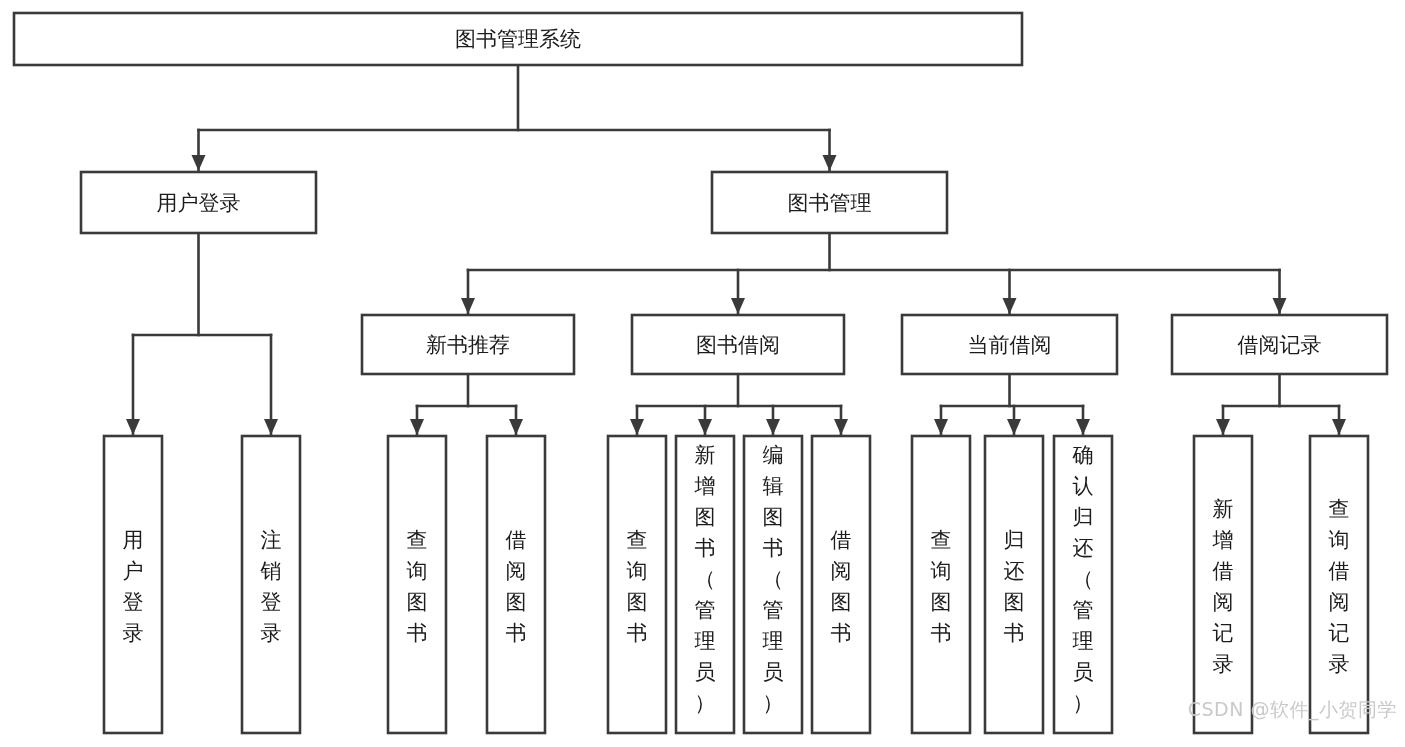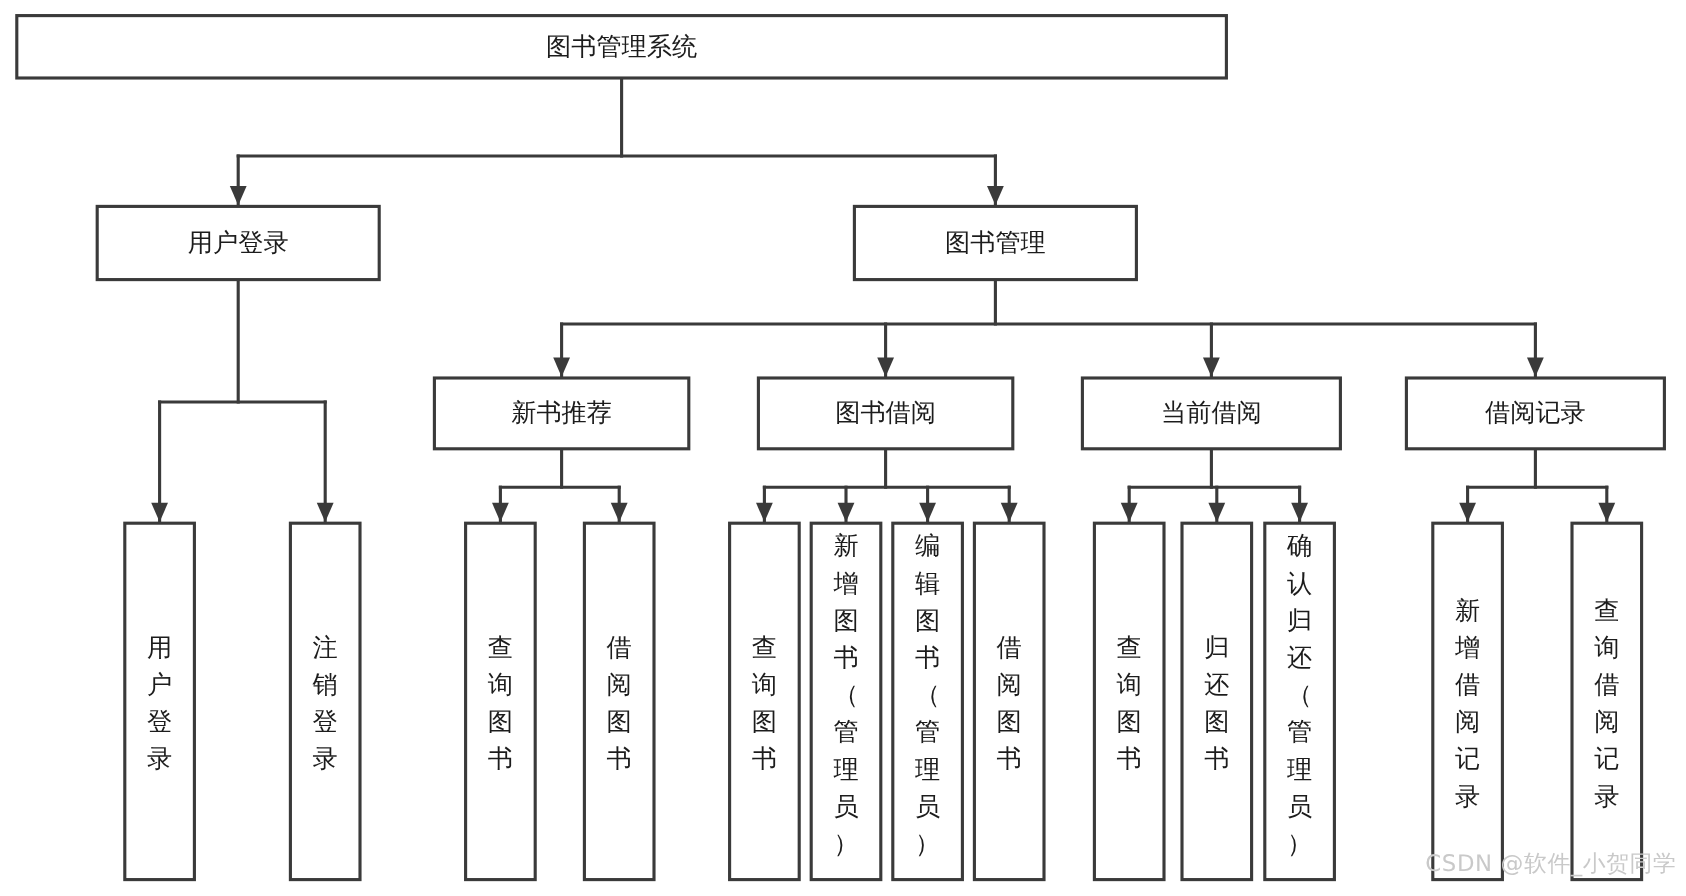--- a/index.html
+++ b/index.html
@@ -44,21 +44,21 @@
     stroke-width: 2.6;
     fill: none;
     stroke-linecap: square;
   }
   .arrow-head {
     fill: #3a3a3a;
   }
   .watermark {
     position: absolute;
     right: 8px;
-    bottom: 14px;
+    bottom: 24px;
     font-family: "DejaVu Sans", "Liberation Sans", sans-serif;
     font-size: 19px;
     color: #c9c9c9;
     white-space: nowrap;
     letter-spacing: 0.5px;
   }
 </style>
 </head>
 <body>
 

